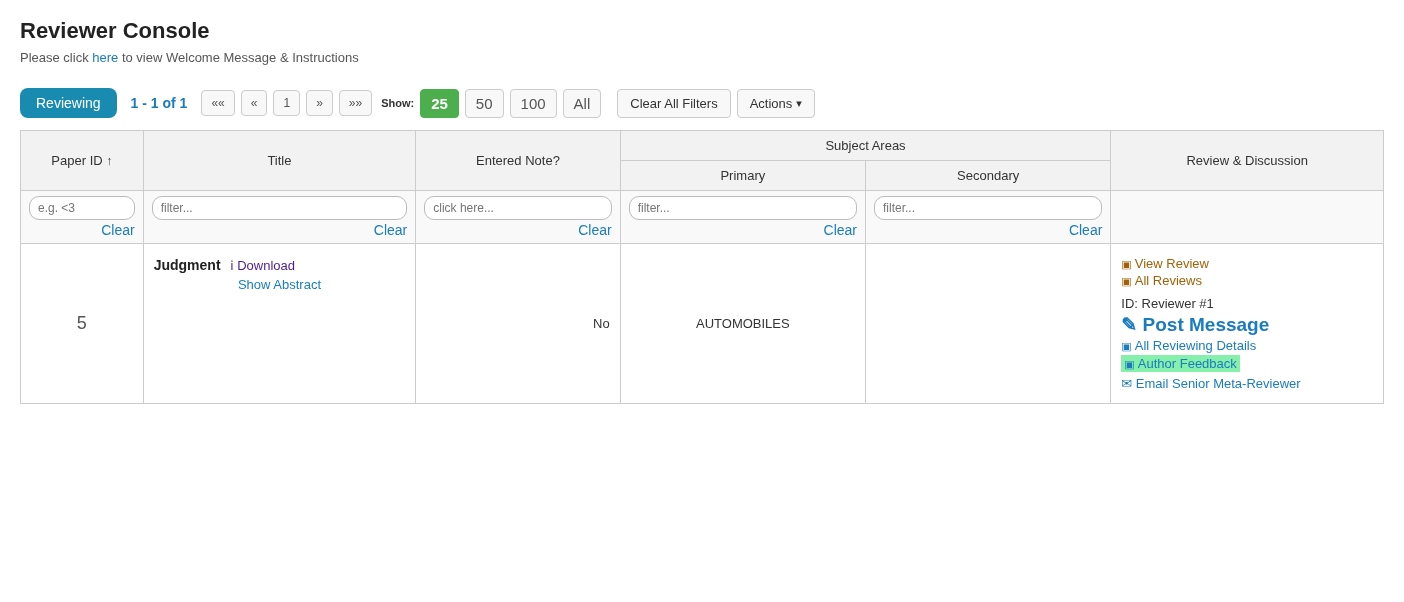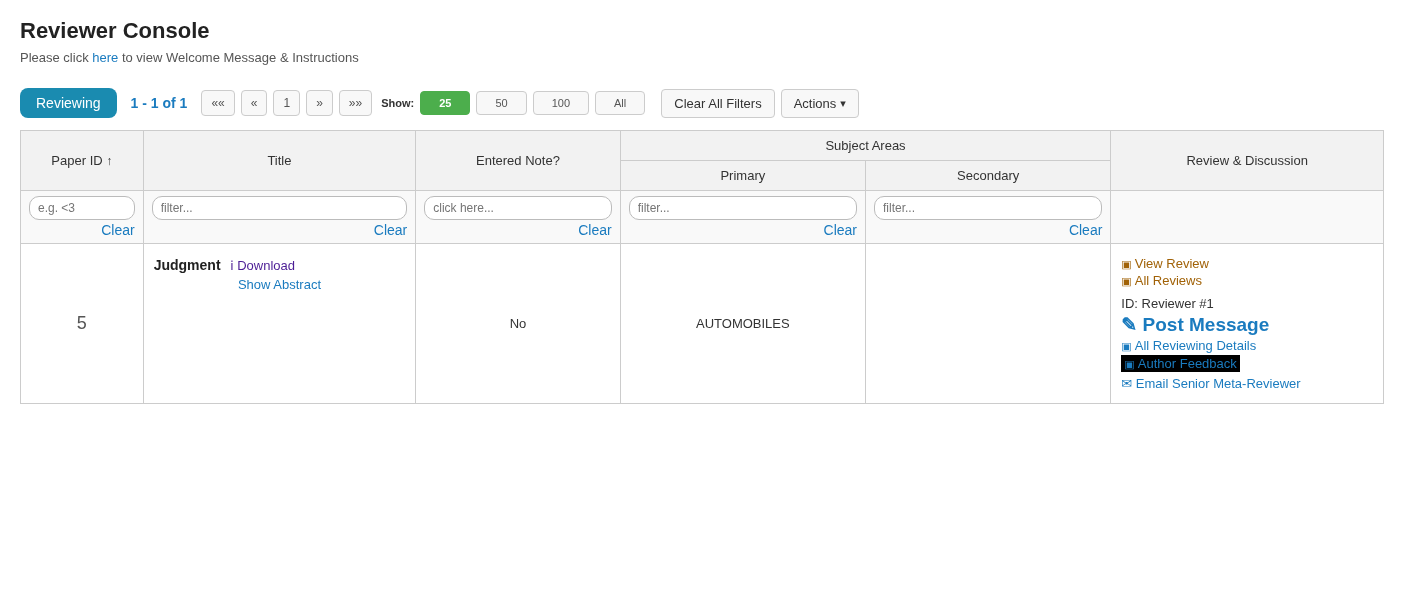--- a/index.html
+++ b/index.html
@@ -60,23 +60,23 @@
     .show-label {
       font-size: 11px;
       font-weight: bold;
       margin-left: 3px;
     }
     .show-btn {
       border: 1px solid #ccc;
       background: #f8f8f8;
       color: #555;
       border-radius: 4px;
-      padding: 5px 18px;
-      cursor: pointer;
-      font-size: 11px;
+      padding: 5px 10px;
+      cursor: pointer;
+      font-size: 15px;
       text-align: right;
     }
     .show-btn.active {
       background: #4cae4c;
       color: #fff;
       border-color: #4cae4c;
       font-weight: bold;
     }
     .btn-clear-filters {
       border: 1px solid #ccc;
@@ -187,21 +187,21 @@
     }
     .show-abstract-link {
       display: block;
       color: #1a7bbf;
       text-decoration: none;
       font-size: 13px;
       margin-top: 3px;
       text-align: center;
     }
     .note-cell {
-      text-align: center;
+      text-align: right;
       vertical-align: middle !important;
       color: #333;
     }
     .primary-cell {
       text-align: center;
       vertical-align: middle !important;
       font-size: 13px;
       color: #333;
     }
     .secondary-cell {
@@ -250,21 +250,21 @@
       text-decoration: none;
       margin-bottom: 2px;
       font-size: 13px;
     }
     .all-reviewing-link::before {
       content: '▣ ';
       font-size: 11px;
     }
     .author-feedback-wrap {
       display: inline-block;
-      background: #000000;
+      background: #86efac;
       margin-bottom: 2px;
     }
     .author-feedback-link {
       display: block;
       color: #1a7bbf;
       text-decoration: none;
       font-size: 13px;
       padding: 1px 3px;
     }
     .author-feedback-link::before {

